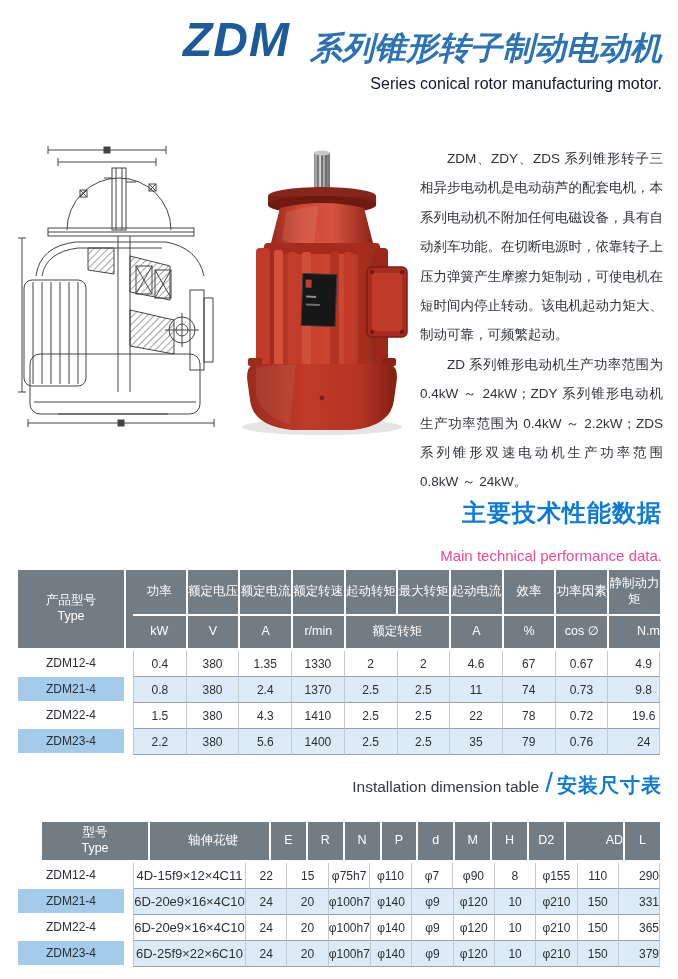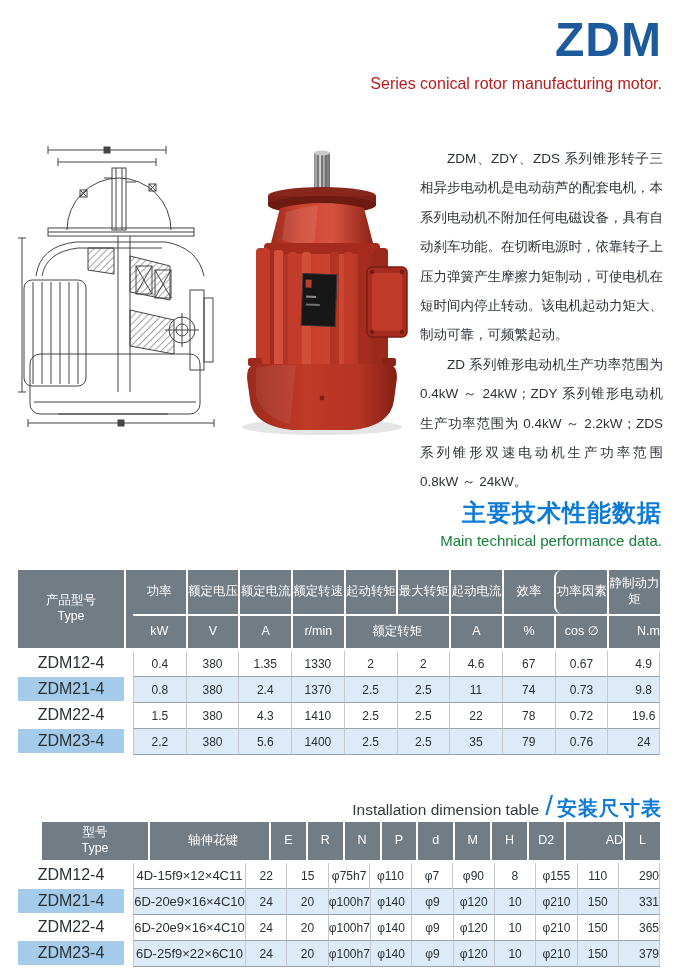--- a/index.html
+++ b/index.html
@@ -5,76 +5,77 @@
   html,body { margin:0; padding:0; background:#e8e8e8; }
   .page {
     position:relative; width:678px; height:979px; margin:0 auto;
     background:#fff; overflow:hidden;
     font-family:"Liberation Sans","DejaVu Sans",sans-serif;
     --brand:#1c5a9c; --titleblue:#2c73b5; --accent:#0d7ad6;
     --slate:#727c85; --hlType:#a4cbe9; --hlCell:#dcebf7; --ink:#2b3035;
   }
   
   .header-block { position:absolute; top:16px; right:16px; text-align:right; }
-  .brand-row { display:flex; justify-content:flex-end; align-items:flex-end; gap:20px; }
+  .brand-row { display:flex; justify-content:flex-end; align-items:flex-end; gap:20px;font-style:italic; }
   .brand { font-size:48px; font-weight:bold; letter-spacing:1px; line-height:1; color:var(--brand); }
   .title-zh { font-size:32px; font-weight:600; line-height:1; color:var(--titleblue); }
-  .subtitle { margin-top:11px; font-size:16px; color:#b91c1c; }
+  .subtitle { margin-top:11px; font-size:16px; color:#0f172a; }
   
   figure { margin:0; padding:0; }
   .drawing { position:absolute; left:18px; top:140px; width:207px; height:290px; }
   .photo   { position:absolute; left:226px; top:146px; width:192px; height:292px; }
   .drawing svg, .photo svg { width:100%; height:100%; display:block; }
   
   .intro { position:absolute; left:420px; top:144px; width:243px;
            font-size:13.5px; line-height:29.4px; color:#2f3338; text-align:justify; }
   .intro p { margin:0; text-indent:2em; }
   
   .perf-heading { position:absolute; right:16px; top:497px; text-align:right; }
   .perf-heading .zh { font-size:24px; font-weight:700; color:var(--accent); letter-spacing:1px; }
-  .perf-heading .en { font-size:15px; color:#15803d; margin-top:3px; }
-  .dim-heading { position:absolute; right:16px; top:770px; display:flex; align-items:baseline; justify-content:space-between;margin-top:23px; }
+  .perf-heading .en { font-size:15px; color:#ec4899; margin-top:18px; }
+  .dim-heading { position:absolute; right:16px; top:770px; display:flex; align-items:baseline; justify-content:space-between; }
   .dim-heading .en { font-size:15.5px; color:#33383e; }
   .dim-heading .slash { font-size:28px; color:var(--accent); margin:0 4px 0 6px; line-height:0.9; font-weight:400; }
   .dim-heading .zh { font-size:20px; font-weight:700; color:var(--accent); letter-spacing:1px; }
   
   .table { position:absolute; left:18px; width:642px; }
   #perf-table { top:570px; }
   #dim-table  { top:822px; }
   .grid { display:grid; }
   .perf-cols { grid-template-columns:106px 9px repeat(10,1fr); }
   .dim-cols  { grid-template-columns:106px 9px 112px repeat(10,1fr); }
   .t-head { background:var(--slate); color:#fff; }
   .perf-head { grid-template-rows:44px 34px; }
   .dim-head  { grid-template-rows:38px;margin-left:24px; }
   .hcell { display:flex; flex-direction:column; align-items:center; justify-content:center;
            font-size:12.5px; font-weight:500; line-height:1.25; text-align:center; }
   .hcell.wl { border-left:2px solid #fff; }
   .hcell.wt { border-top:2px solid #fff; }
   .t-body { margin-top:3px; }
   .grid-row { height:26px; }
   .tcell { display:flex; align-items:center; justify-content:center;
-           font-size:16px; color:var(--ink); border-bottom:2px solid #fff; }
+           font-size:12px; color:var(--ink); border-bottom:2px solid #fff; }
   .gapcell { background:#fff; }
   .dcell { display:flex; align-items:center; justify-content:center;
            font-size:12px; color:var(--ink);
            border-left:1px solid #c4c9cd; border-bottom:1px solid #99a1a8; }
   .dcell.last { border-right:1px solid #c4c9cd;padding-left:20px; }
   .dcell.spline { font-size:13px; }
   .grid-row.hl .tcell { background:var(--hlType); }
   .grid-row.hl .dcell { background:var(--hlCell); }
 </style>
 </head>
 <body>
 
 <div class="page" style="--brand: #1c5a9c; --titleblue: #2c73b5; --accent: #0d7ad6; --slate: #727c85; --hlType: #a4cbe9; --hlCell: #dcebf7;">
 
   <header class="header-block">
     <div class="brand-row">
       <span class="brand">ZDM</span>
+      <span class="title-zh">系列锥形转子制动电动机</span>
     </div>
     <div class="subtitle">Series conical rotor manufacturing motor.</div>
   </header>
 
   <figure class="drawing">
     <svg viewBox="0 0 207 290">
       <defs>
         <pattern id="hatch" width="5" height="5" patternUnits="userSpaceOnUse" patternTransform="rotate(45)">
           <line x1="0" y1="0" x2="0" y2="5" stroke="#4a4a4a" stroke-width="1"></line>
         </pattern>
@@ -252,21 +253,21 @@
         </div>
         <div class="hcell wl" style="grid-area: 1 / 2 / 3 / 3;"></div>
         <div class="hcell" style="grid-area: 1 / 3;">功率</div>
         <div class="hcell wl" style="grid-area: 1 / 4;">额定电压</div>
         <div class="hcell wl" style="grid-area: 1 / 5;">额定电流</div>
         <div class="hcell wl" style="grid-area: 1 / 6;">额定转速</div>
         <div class="hcell wl" style="grid-area: 1 / 7;">起动转矩</div>
         <div class="hcell wl" style="grid-area: 1 / 8;">最大转矩</div>
         <div class="hcell wl" style="grid-area: 1 / 9; text-align: center;">起动电流</div>
         <div class="hcell wl" style="grid-area: 1 / 10;">效率</div>
-        <div class="hcell wl" style="grid-area: 1 / 11; border-radius: 8px;">功率因素</div>
+        <div class="hcell wl" style="grid-area: 1 / 11;">功率因素</div>
         <div class="hcell wl" style="grid-area: 1 / 12;">静制动力矩</div>
         <div class="hcell wt" style="grid-area: 2 / 3 / auto / span 1;">kW</div>
         <div class="hcell wt wl" style="grid-area: 2 / 4 / auto / span 1;">V</div>
         <div class="hcell wt wl" style="grid-area: 2 / 5 / auto / span 1;">A</div>
         <div class="hcell wt wl" style="grid-area: 2 / 6 / auto / span 1;">r/min</div>
         <div class="hcell wt wl" style="grid-area: 2 / 7 / auto / span 2;">额定转矩</div>
         <div class="hcell wt wl" style="grid-area: 2 / 9 / auto / span 1;">A</div>
         <div class="hcell wt wl" style="grid-area: 2 / 10 / auto / span 1;">%</div>
         <div class="hcell wt wl" style="grid-area: 2 / 11 / auto / span 1;">cos ∅</div>
         <div class="hcell wt wl" style="grid-area: 2 / 12 / auto / span 1; padding-left: 28px;">N.m</div>

